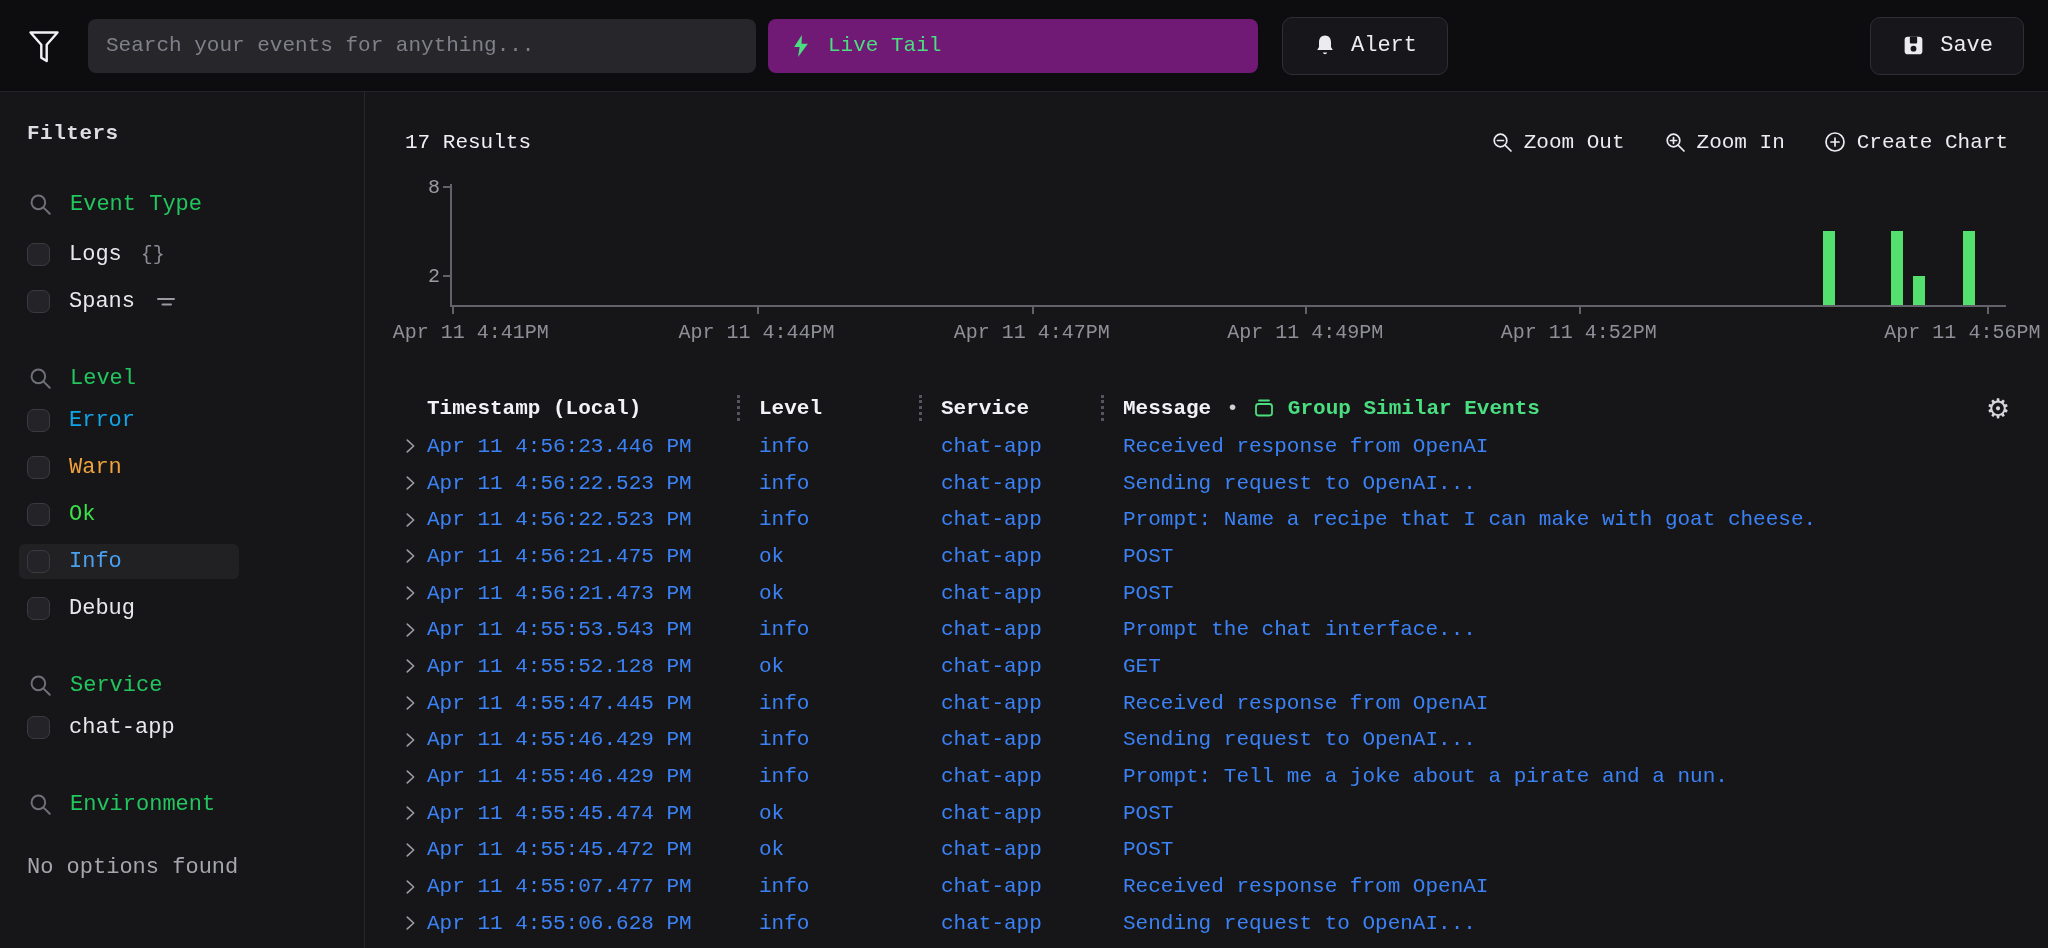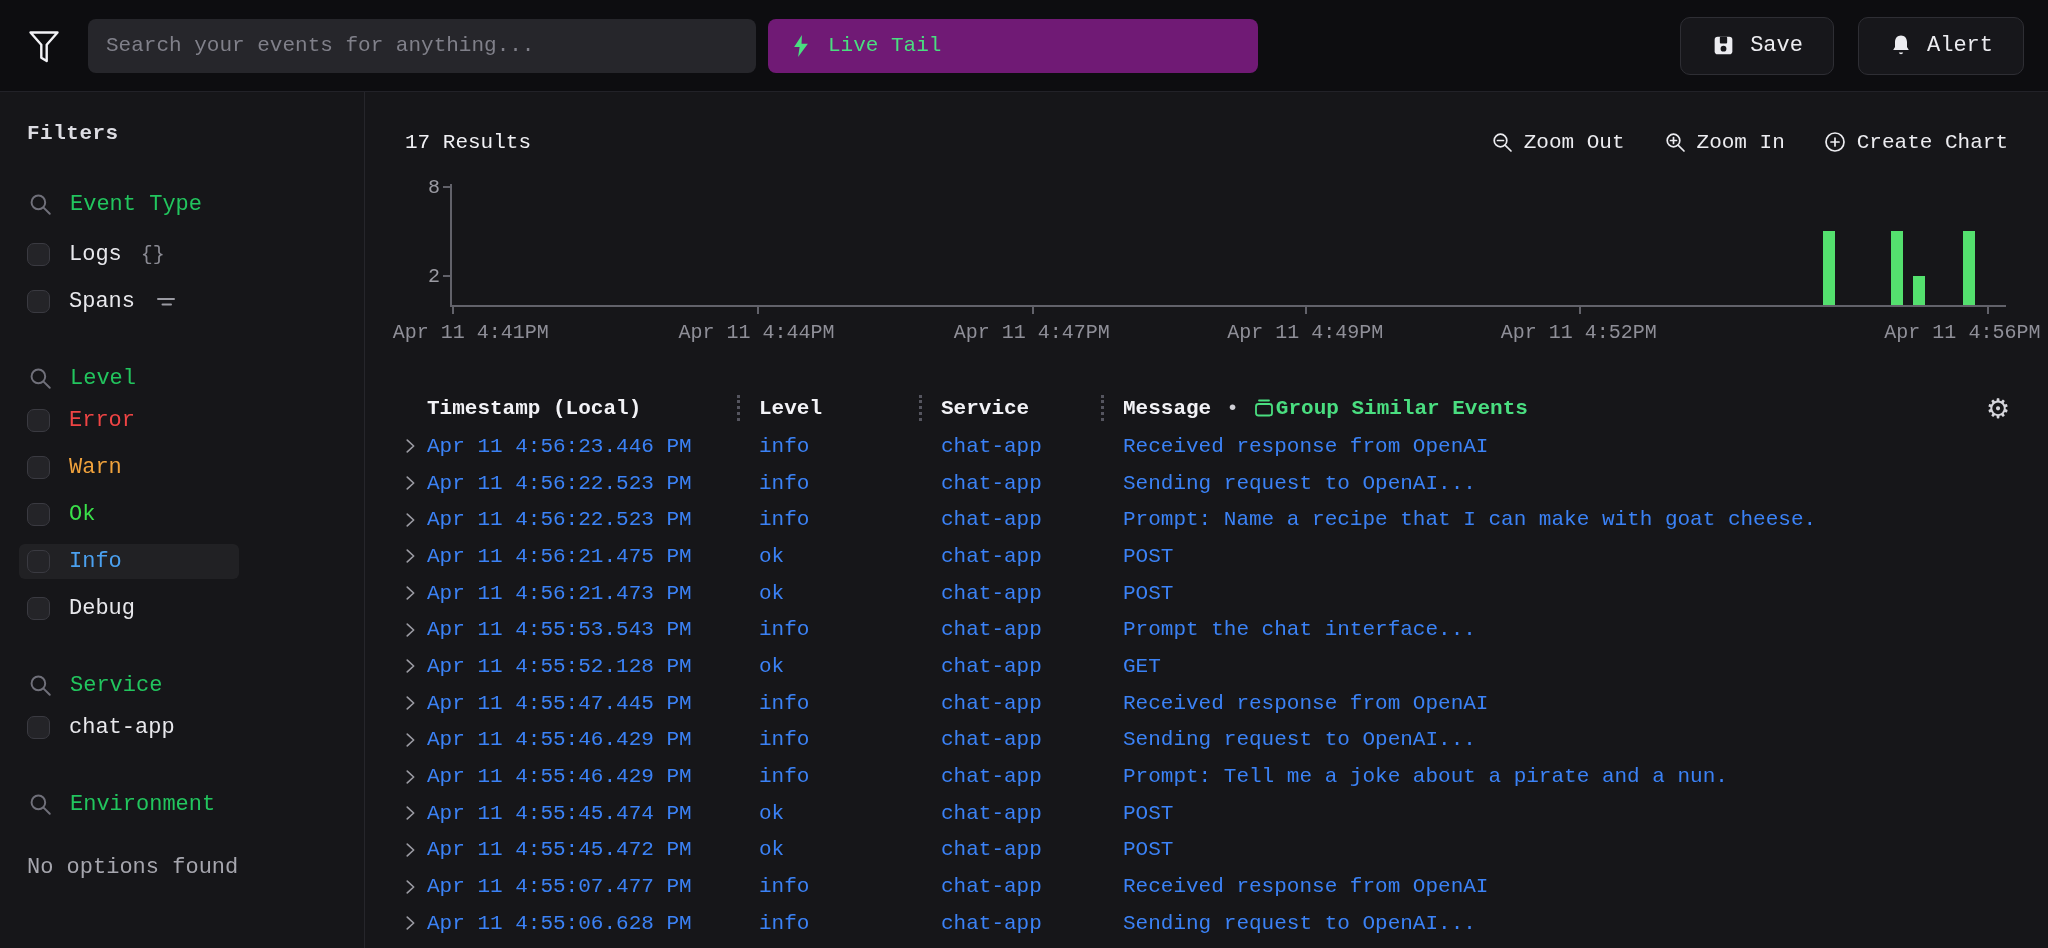--- a/index.html
+++ b/index.html
@@ -101,21 +101,21 @@
     display:grid;
     grid-template-columns:62px 310px 182px 182px 1fr 64px;
     align-items:center;
   }
   .thead { height:40px; flex:0 0 40px; }
   .th { display:flex; align-items:center; height:100%; font-weight:bold; font-size:21px; color:#f2f2f6; }
   .th.divided::before {
     content:""; width:0; height:26px; border-left:3px dotted #55555f; margin-right:19px;
   }
   .bullet { color:#cfcfd6; margin:0 13px 0 15px; font-weight:normal; }
-  .group-btn { display:flex; align-items:center; color:#4ade80; cursor:pointer; }
+  .group-btn { display:flex; align-items:center; gap:12px; color:#4ade80; cursor:pointer; }
   .gear-cell { display:flex; justify-content:flex-start; padding-left:2px; }
   .gear-glyph { font-family:"DejaVu Sans",sans-serif; font-size:27px; color:#d6d6dc; line-height:1; cursor:pointer; }
   .rows { flex:1; min-height:0; overflow:hidden; }
   .log-row { height:36.7px; font-size:21px; color:#3b82f6; cursor:pointer; }
   .c-chevron { display:flex; padding-left:34px; }
   .c-level,.c-service,.c-msg { padding-left:22px; }
   .c-msg { white-space:nowrap; overflow:hidden; }
   svg { display:block; }
 </style>
 </head>
@@ -133,39 +133,39 @@
       <input type="text" placeholder="Search your events for anything..." style="">
     </div>
     <div class="live-tail">
       <span>
         <svg width="22" height="26" viewBox="0 0 24 26" fill="#4ade80">
           <polygon points="13,1 4.5,14 10.5,14 8.8,25 19.5,10.5 12.6,10.5"></polygon>
         </svg>
       </span>
       <span>Live Tail</span>
     </div>
+    <button class="tb-btn alert">
+      <span>
+        <svg width="24" height="26" viewBox="0 0 24 26" fill="#ececf0">
+          <path d="M12 2.5c-3.6 0-6 2.8-6 6.5v5L4.2 17h15.6L18 14v-5c0-3.7-2.4-6.5-6-6.5z"></path>
+          <path d="M9.8 19.5a2.3 2.3 0 0 0 4.4 0z"></path>
+        </svg>
+      </span>
+      <span>Alert</span>
+    </button>
     <button class="tb-btn save">
       <span>
         <svg width="25" height="25" viewBox="0 0 24 24">
           <rect x="3.5" y="3.5" width="17" height="17" rx="3" fill="#ececf0"></rect>
           <rect x="8.5" y="3.5" width="7" height="6.5" rx="1" fill="#17171b"></rect>
           <circle cx="12" cy="15" r="2.8" fill="#17171b"></circle>
         </svg>
       </span>
       <span>Save</span>
     </button>
-    <button class="tb-btn alert">
-      <span>
-        <svg width="24" height="26" viewBox="0 0 24 26" fill="#ececf0">
-          <path d="M12 2.5c-3.6 0-6 2.8-6 6.5v5L4.2 17h15.6L18 14v-5c0-3.7-2.4-6.5-6-6.5z"></path>
-          <path d="M9.8 19.5a2.3 2.3 0 0 0 4.4 0z"></path>
-        </svg>
-      </span>
-      <span>Alert</span>
-    </button>
   </header>
 
   <div class="content">
 
     <aside class="sidebar">
       <div class="sidebar-title">Filters</div>
 
       <div class="search-row">
         <span>
           <svg width="26" height="26" viewBox="0 0 24 24" fill="none" stroke="#70707a" stroke-width="1.8" stroke-linecap="round">
@@ -196,21 +196,21 @@
           <svg width="26" height="26" viewBox="0 0 24 24" fill="none" stroke="#70707a" stroke-width="1.8" stroke-linecap="round">
             <circle cx="10.5" cy="10.5" r="6.3"></circle>
               <line x1="15.3" y1="15.3" x2="21" y2="21"></line>
           </svg>
         </span>
         <span>Level</span>
       </div>
       <div id="level-items" style="margin-top:8px;">
   <div class="check-row">
     <span class="checkbox"></span>
-    <span class="check-label" style="color: #ef4444;">Error</span>
+    <span class="check-label" style="color: #0ea5e9;">Error</span>
   </div>
 
   <div class="check-row">
     <span class="checkbox"></span>
     <span class="check-label" style="color: rgb(240, 162, 60);">Warn</span>
   </div>
 
   <div class="check-row">
     <span class="checkbox"></span>
     <span class="check-label" style="color: rgb(58, 224, 74);">Ok</span>

